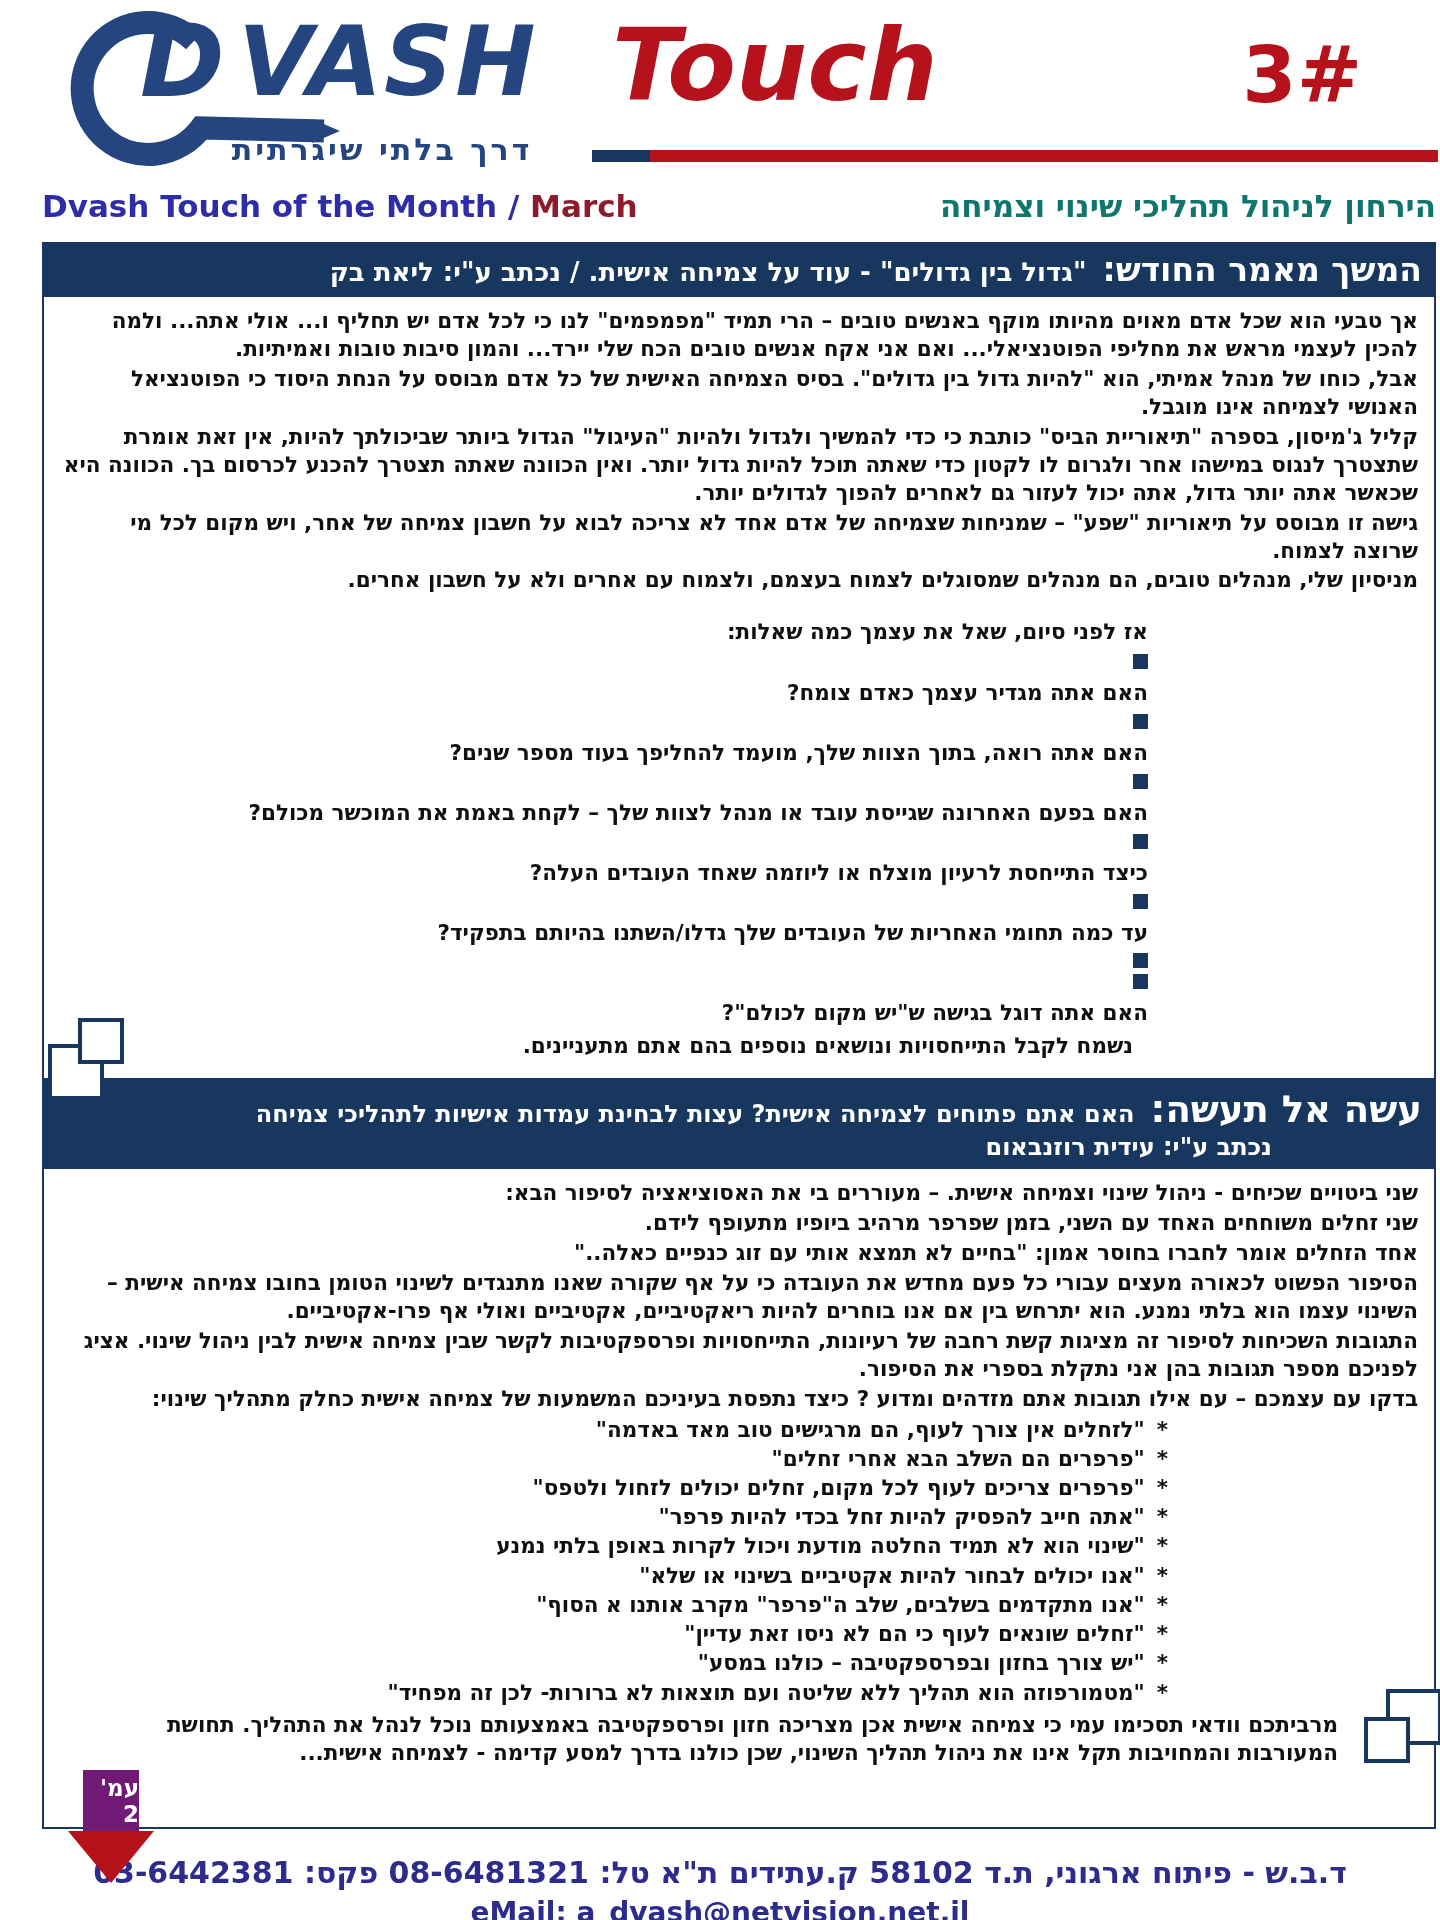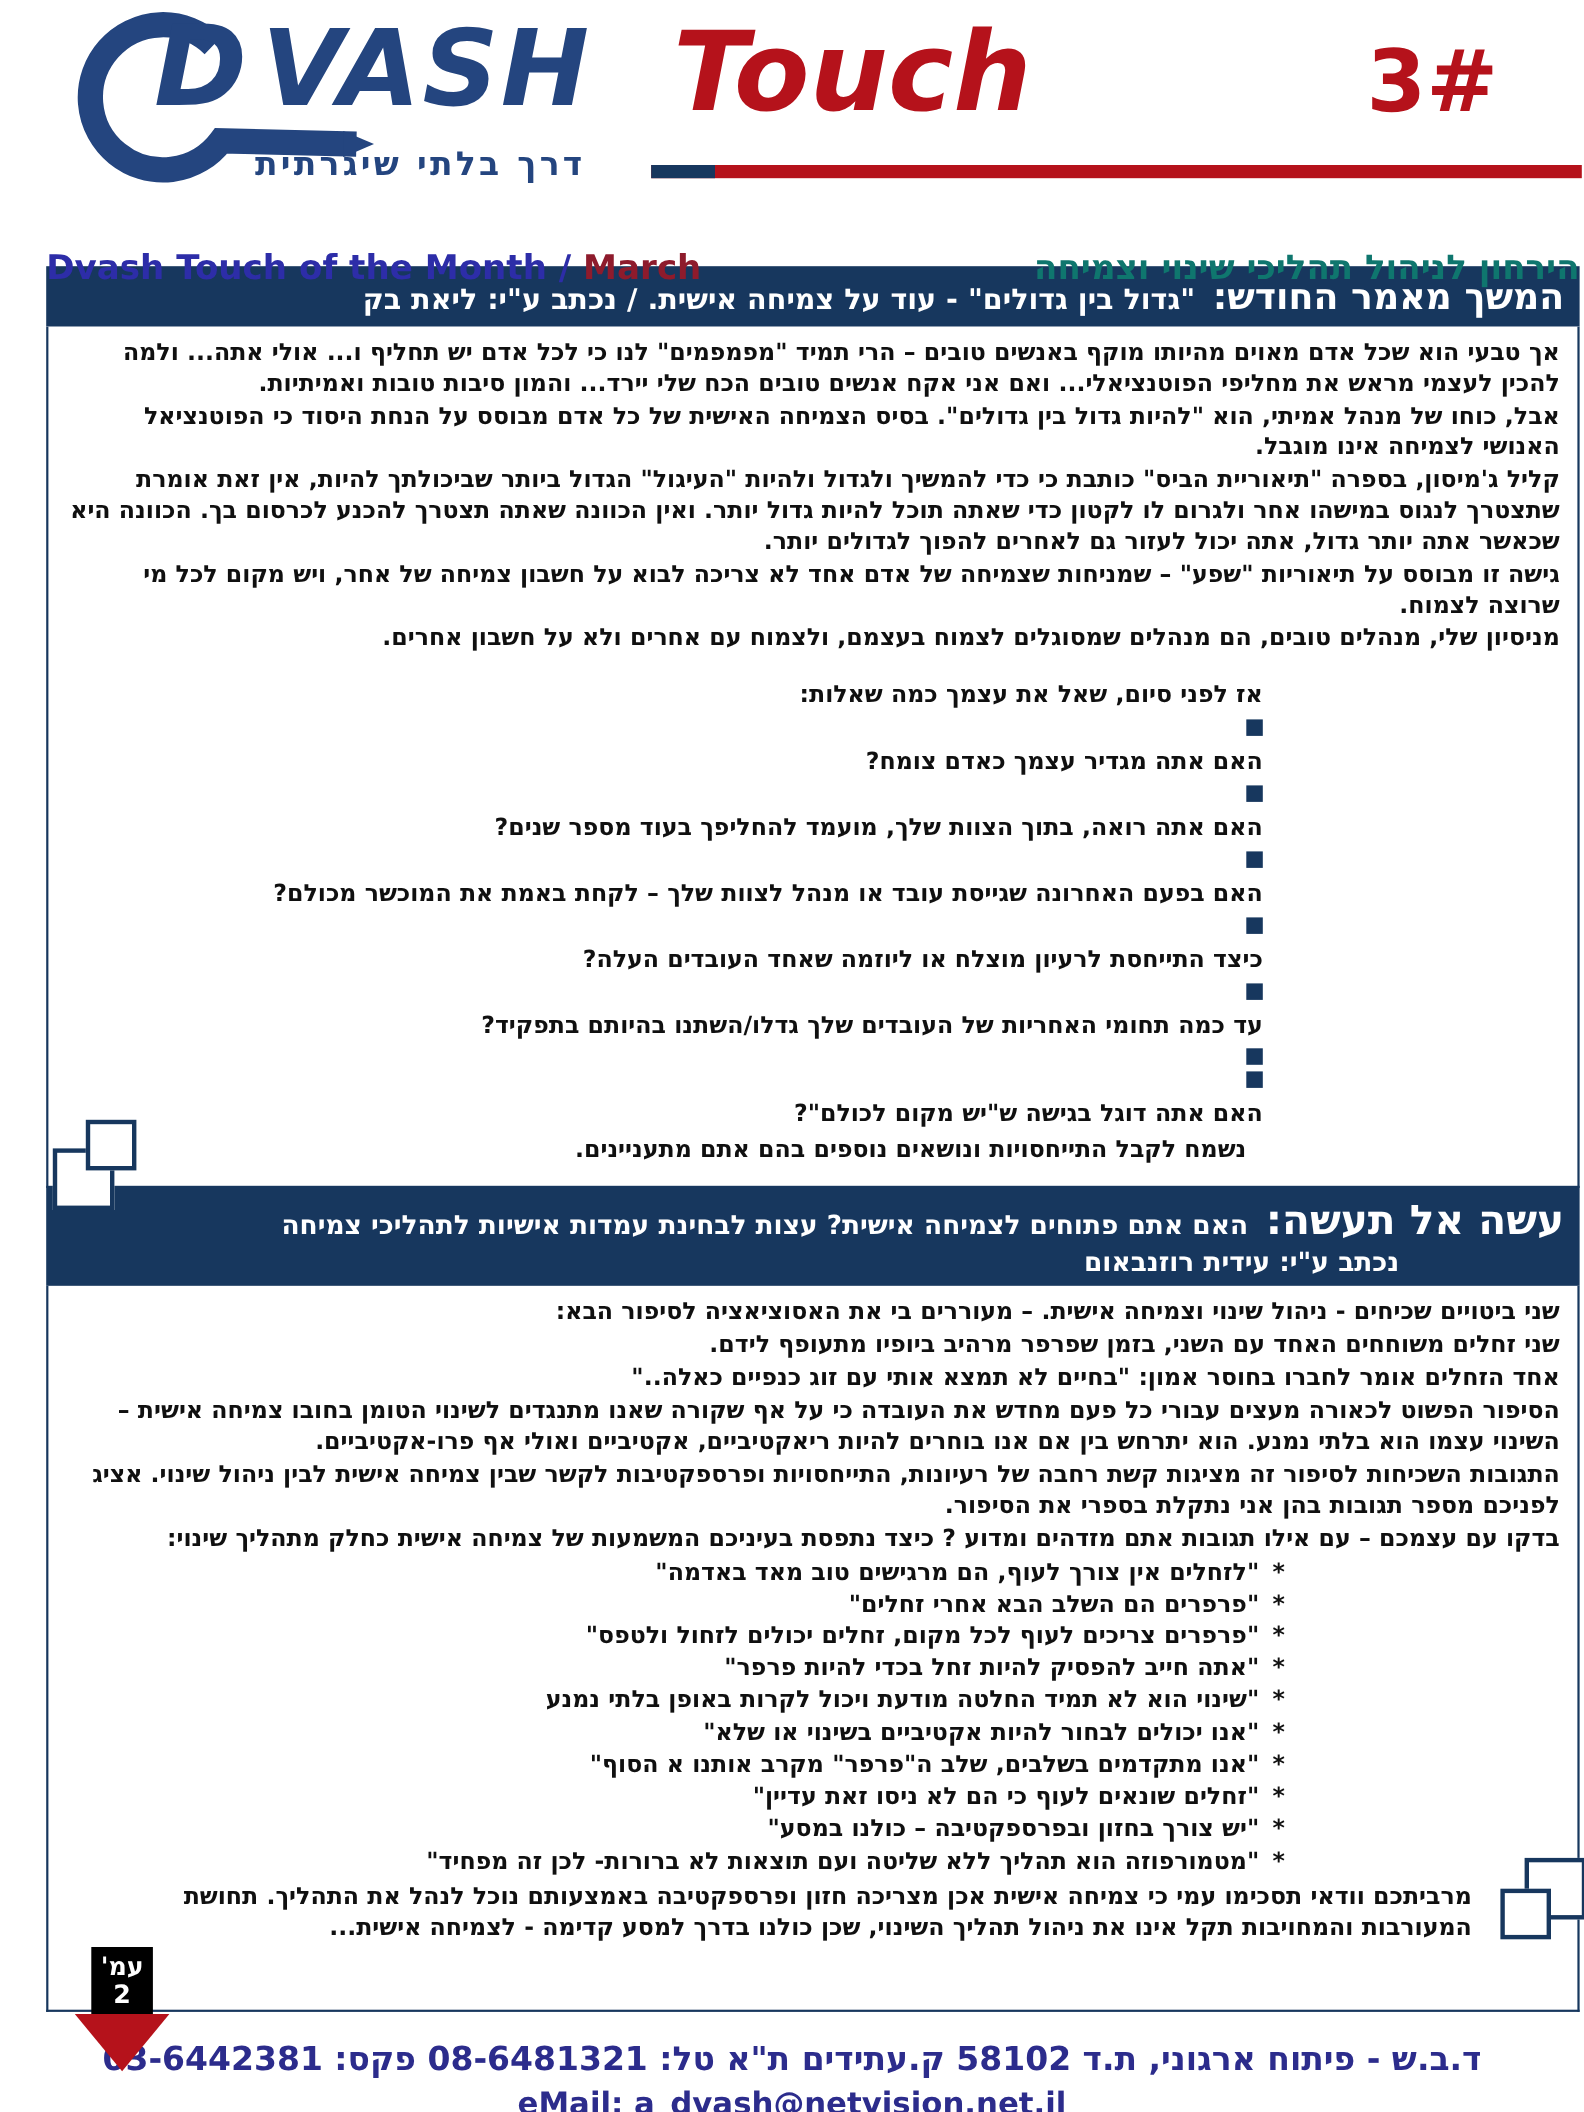--- a/index.html
+++ b/index.html
@@ -17,21 +17,21 @@
   .logo-tagline{position:absolute;left:130px;top:124px;width:420px;text-align:center;
           direction:rtl;font-size:30px;font-weight:600;color:#24457f;letter-spacing:3px;}
   .touch{position:absolute;left:612px;top:16px;font-style:italic;font-weight:bold;
           font-size:100px;line-height:1;color:#b5121b;}
   .issue{position:absolute;right:78px;top:36px;font-weight:bold;font-size:78px;
           line-height:1;color:#b5121b;}
   .red-rule{position:absolute;left:592px;right:2px;top:150px;height:12px;background:#b5121b;display:flex;}
   .navy-seg{width:58px;height:100%;background:#17375e;}
   .subtitle-row{position:absolute;left:42px;right:4px;top:188px;display:flex;
           justify-content:space-between;align-items:baseline;}
-  .subtitle-en{font-size:31px;font-weight:bold;color:#2d2da8;margin-top:38px;}
+  .subtitle-en{font-size:31px;font-weight:bold;color:#2d2da8;}
   .subtitle-month{color:#8e1b2c;}
   .subtitle-he{font-size:31px;font-weight:bold;color:#0f766e;direction:rtl;}
 
   
   .section{margin:0 4px 0 42px;}
   .bar{background:#17375e;color:#ffffff;direction:rtl;padding:8px 14px;}
   .bar-line{display:flex;align-items:baseline;gap:16px;}
   .bar1 .lead{font-size:33px;font-weight:bold;white-space:nowrap;}
   .bar1 .rest{font-size:26px;font-weight:bold;}
   .bar2 .lead{font-size:37px;font-weight:bold;white-space:nowrap;}
@@ -57,22 +57,22 @@
   .corner1{position:absolute;left:4px;bottom:-34px;width:100px;height:96px;z-index:2;}
   .corner2{position:absolute;right:-12px;bottom:52px;width:92px;height:92px;z-index:2;}
   .sqA{position:absolute;width:48px;height:48px;border:4px solid #17375e;background:#fff;}
   .sqB{position:absolute;width:38px;height:38px;border:4px solid #17375e;background:#fff;}
   .corner1 .sqA{left:0;top:28px;}
   .corner1 .sqB{left:30px;top:2px;}
   .corner2 .sqA{right:4px;top:6px;}
   .corner2 .sqB{right:36px;top:34px;}
 
   .page-arrow{position:absolute;left:24px;bottom:-56px;width:86px;z-index:3;text-align:center;}
-  .shaft{margin:0 15px;background:#000000;color:#fff;font-weight:bold;font-size:23px;
-         line-height:1.12;padding:6px 0 3px;}
+  .shaft{margin:0 15px;background:#701a75;color:#fff;font-weight:bold;font-size:23px;
+         line-height:1.12;padding:6px 0 3px;text-align:right;}
   .head{width:0;height:0;border-left:43px solid transparent;border-right:43px solid transparent;
         border-top:52px solid #b5121b;}
 
   
   .footer{margin-top:26px;text-align:center;}
   .addr{font-size:30px;font-weight:bold;color:#2c2c8c;direction:rtl;}
   .email{font-size:28px;font-weight:bold;color:#2c2c8c;margin-top:6px;}
   .site-link{margin-top:22px;font-size:30px;font-weight:bold;color:#b91c1c;
         text-decoration:underline;display:inline-block;cursor:pointer;}
   .rtl-part{direction:rtl;unicode-bidi:isolate;}

